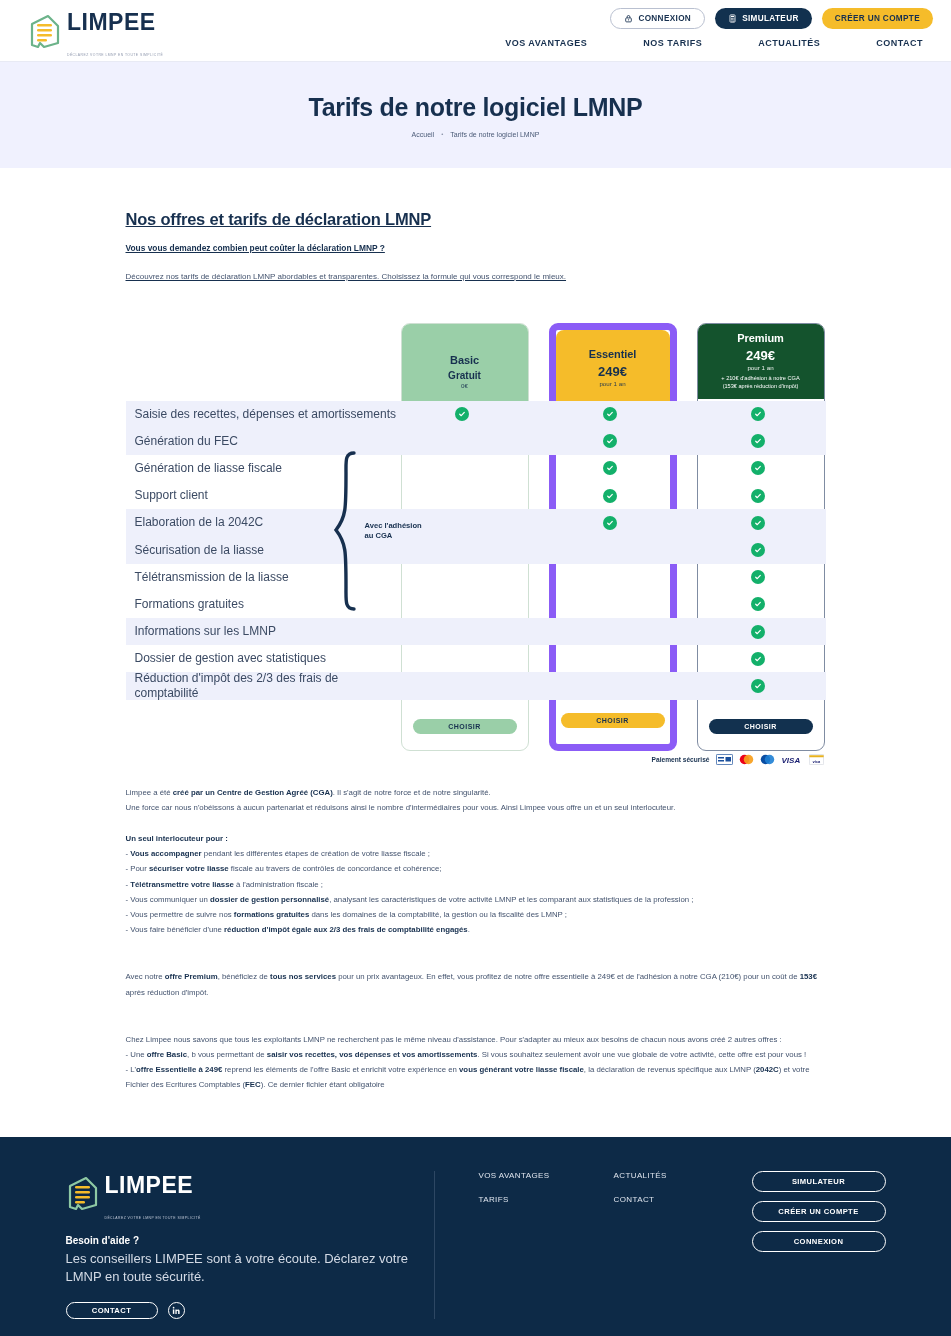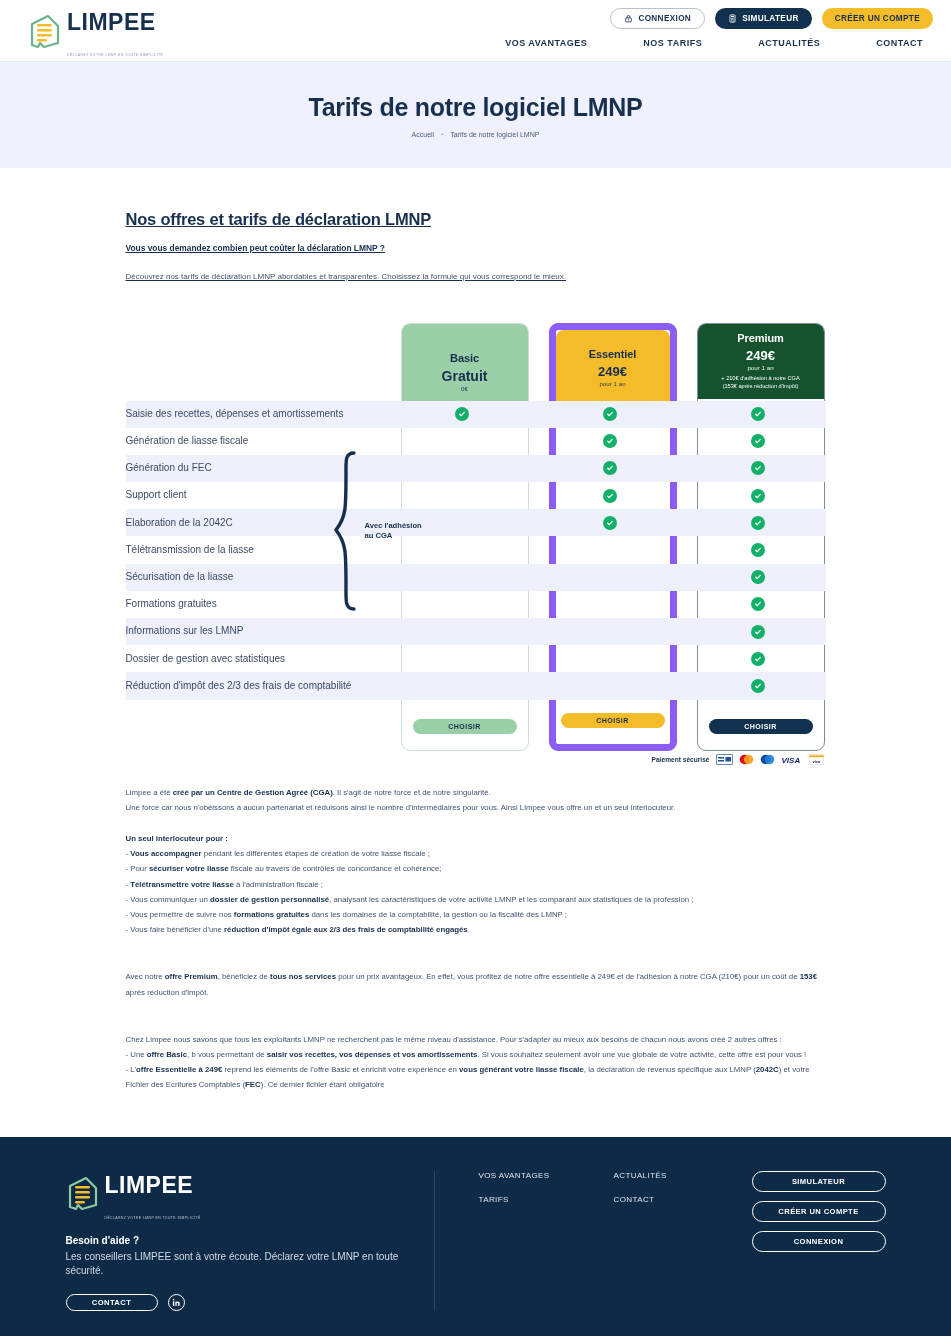--- a/index.html
+++ b/index.html
@@ -116,21 +116,21 @@
     border-radius: 8px 8px 0 0;
     text-align: center;
     display: flex; flex-direction: column; justify-content: center;
     align-items: center;
   }
   .plan-card.basic .plan-head { background: #9acfa8; height: 96px; color: #17304f; }
   .plan-card.essentiel .plan-head { background: #f5bc2a; height: 75px; color: #17304f; }
   .plan-card.premium .plan-head { background: #14532d; height: 75px; color: #ffffff; padding: 0 6px; }
 
   .plan-name { font-size: 11px; font-weight: 800; letter-spacing: -0.1px; }
-  .plan-price { font-size: 14px; font-weight: 800; margin-top: 4px; }
+  .plan-price { font-size: 10px; font-weight: 800; margin-top: 4px; }
   .plan-price.big { font-size: 13px; }
   .plan-period { font-size: 6.2px; margin-top: 1px; opacity: 0.92; }
   .plan-note { font-size: 5.6px; margin-top: 4px; line-height: 1.35; }
 
   .plan-body { flex: 1; }
   .plan-foot {
     height: 46px; display:flex; align-items:center; justify-content:center;
   }
   .choose-btn {
     width: 104px; height: 15px; border-radius: 8px; border: none;
@@ -144,21 +144,21 @@
 
   
   .feature-rows {
     position: absolute; top: 78px; left: 0; right: 0;
   }
   .frow {
     height: 27.2px; display: flex; align-items: center; position: relative;
   }
   .frow.alt { background: #eef0fb; }
   .frow .fname {
-    width: 272px; font-size: 10px; color: #3b4a63;
+    width: 272px; padding-left: 9px; font-size: 12px; color: #3b4a63;
     line-height: 1.25;
   }
   .fcell {
     width: 128px; display: flex; align-items: center; justify-content: center;
   }
   .fcell.gap { margin-left: 20px; }
   .check {
     width: 14px; height: 14px; border-radius: 50%;
     background: #13b06a; display: flex; align-items: center; justify-content: center;
   }
@@ -195,21 +195,21 @@
   }
   .footer-inner {
     width: 820px; margin: 0 auto; display: flex; align-items: flex-start;
     padding-bottom: 30px; position: relative;
   }
   .foot-left { width: 368px; }
   .foot-logo { display: flex; align-items: center; gap: 5px; }
   .foot-logo .logo-word { color: #ffffff; font-size: 23px; }
   .foot-logo .logo-tag { color: #c3cbda; }
   .foot-help { margin-top: 15px; font-size: 10px; font-weight: 700; color: #fff; }
-  .foot-sub { margin-top: 4px; font-size: 10px; color: #d4dbe6; line-height: 1.4; }
+  .foot-sub { margin-top: 4px; font-size: 13px; color: #d4dbe6; line-height: 1.4; }
   .foot-actions { margin-top: 16px; display: flex; align-items: center; gap: 10px; }
   .foot-contact-btn {
     width: 92px; height: 17px; border-radius: 9px; border: 1px solid #ffffff;
     background: transparent; color: #ffffff; font-size: 7.6px; font-weight: 700;
     letter-spacing: 0.4px; cursor: pointer; font-family: "Liberation Sans", sans-serif;
     display:flex; align-items:center; justify-content:center;
   }
   .foot-social {
     width: 17px; height: 17px; border-radius: 50%; border: 1px solid #ffffff;
     display: flex; align-items: center; justify-content: center; cursor: pointer;
@@ -369,56 +369,56 @@
             </span>
           </div>
           <div class="fcell gap">
             <span class="check">
               <svg width="8" height="8" viewBox="0 0 16 16">
                 <path d="M3.4 8.4 L6.5 11.4 L12.6 4.8" fill="none" stroke="#ffffff" stroke-width="2.4" stroke-linecap="round" stroke-linejoin="round"></path>
               </svg>
             </span>
           </div>
         </div>
+        <div class="frow alt">
+          <div class="fname">Génération du FEC</div>
+          <div class="fcell"></div>
+          <div class="fcell gap">
+            <span class="check">
+              <svg width="8" height="8" viewBox="0 0 16 16">
+                <path d="M3.4 8.4 L6.5 11.4 L12.6 4.8" fill="none" stroke="#ffffff" stroke-width="2.4" stroke-linecap="round" stroke-linejoin="round"></path>
+              </svg>
+            </span>
+          </div>
+          <div class="fcell gap">
+            <span class="check">
+              <svg width="8" height="8" viewBox="0 0 16 16">
+                <path d="M3.4 8.4 L6.5 11.4 L12.6 4.8" fill="none" stroke="#ffffff" stroke-width="2.4" stroke-linecap="round" stroke-linejoin="round"></path>
+              </svg>
+            </span>
+          </div>
+        </div>
         <div class="frow">
           <div class="fname">Génération de liasse fiscale</div>
           <div class="fcell"></div>
           <div class="fcell gap">
             <span class="check">
               <svg width="8" height="8" viewBox="0 0 16 16">
                 <path d="M3.4 8.4 L6.5 11.4 L12.6 4.8" fill="none" stroke="#ffffff" stroke-width="2.4" stroke-linecap="round" stroke-linejoin="round"></path>
               </svg>
             </span>
           </div>
           <div class="fcell gap">
             <span class="check">
               <svg width="8" height="8" viewBox="0 0 16 16">
                 <path d="M3.4 8.4 L6.5 11.4 L12.6 4.8" fill="none" stroke="#ffffff" stroke-width="2.4" stroke-linecap="round" stroke-linejoin="round"></path>
               </svg>
             </span>
           </div>
         </div>
-        <div class="frow alt">
-          <div class="fname">Génération du FEC</div>
-          <div class="fcell"></div>
-          <div class="fcell gap">
-            <span class="check">
-              <svg width="8" height="8" viewBox="0 0 16 16">
-                <path d="M3.4 8.4 L6.5 11.4 L12.6 4.8" fill="none" stroke="#ffffff" stroke-width="2.4" stroke-linecap="round" stroke-linejoin="round"></path>
-              </svg>
-            </span>
-          </div>
-          <div class="fcell gap">
-            <span class="check">
-              <svg width="8" height="8" viewBox="0 0 16 16">
-                <path d="M3.4 8.4 L6.5 11.4 L12.6 4.8" fill="none" stroke="#ffffff" stroke-width="2.4" stroke-linecap="round" stroke-linejoin="round"></path>
-              </svg>
-            </span>
-          </div>
-        </div>
         <div class="frow">
           <div class="fname">Support client</div>
           <div class="fcell"></div>
           <div class="fcell gap">
             <span class="check">
               <svg width="8" height="8" viewBox="0 0 16 16">
                 <path d="M3.4 8.4 L6.5 11.4 L12.6 4.8" fill="none" stroke="#ffffff" stroke-width="2.4" stroke-linecap="round" stroke-linejoin="round"></path>
               </svg>
             </span>
           </div>
@@ -441,34 +441,34 @@
             </span>
           </div>
           <div class="fcell gap">
             <span class="check">
               <svg width="8" height="8" viewBox="0 0 16 16">
                 <path d="M3.4 8.4 L6.5 11.4 L12.6 4.8" fill="none" stroke="#ffffff" stroke-width="2.4" stroke-linecap="round" stroke-linejoin="round"></path>
               </svg>
             </span>
           </div>
         </div>
+        <div class="frow alt">
+          <div class="fname">Sécurisation de la liasse</div>
+          <div class="fcell"></div>
+          <div class="fcell gap"></div>
+          <div class="fcell gap">
+            <span class="check">
+              <svg width="8" height="8" viewBox="0 0 16 16">
+                <path d="M3.4 8.4 L6.5 11.4 L12.6 4.8" fill="none" stroke="#ffffff" stroke-width="2.4" stroke-linecap="round" stroke-linejoin="round"></path>
+              </svg>
+            </span>
+          </div>
+        </div>
         <div class="frow">
           <div class="fname">Télétransmission de la liasse</div>
-          <div class="fcell"></div>
-          <div class="fcell gap"></div>
-          <div class="fcell gap">
-            <span class="check">
-              <svg width="8" height="8" viewBox="0 0 16 16">
-                <path d="M3.4 8.4 L6.5 11.4 L12.6 4.8" fill="none" stroke="#ffffff" stroke-width="2.4" stroke-linecap="round" stroke-linejoin="round"></path>
-              </svg>
-            </span>
-          </div>
-        </div>
-        <div class="frow alt">
-          <div class="fname">Sécurisation de la liasse</div>
           <div class="fcell"></div>
           <div class="fcell gap"></div>
           <div class="fcell gap">
             <span class="check">
               <svg width="8" height="8" viewBox="0 0 16 16">
                 <path d="M3.4 8.4 L6.5 11.4 L12.6 4.8" fill="none" stroke="#ffffff" stroke-width="2.4" stroke-linecap="round" stroke-linejoin="round"></path>
               </svg>
             </span>
           </div>
         </div>

